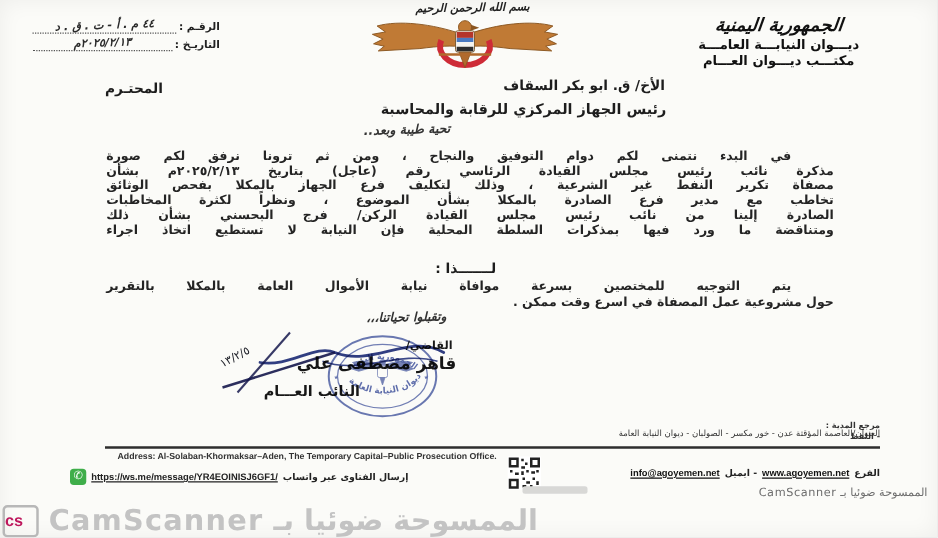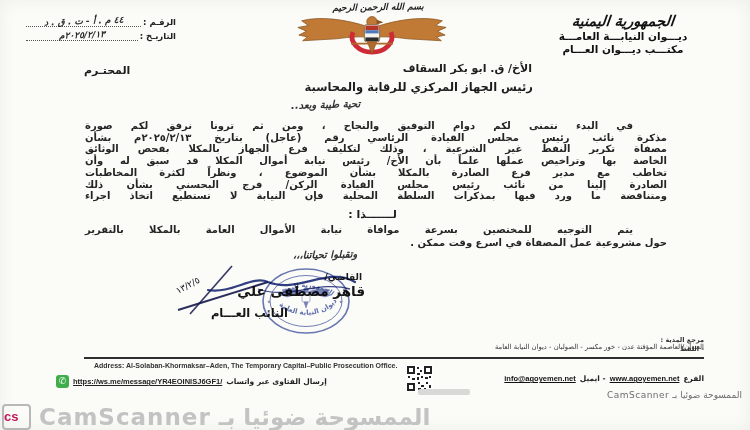--- a/index.html
+++ b/index.html
@@ -126,21 +126,20 @@
 
   <div class="abs to-line rtl">الأخ/ ق. ابو بكر السقاف</div>
   <div class="abs honorific rtl">المحتـرم</div>
   <div class="abs to-title rtl">رئيس الجهاز المركزي للرقابة والمحاسبة</div>
   <div class="abs salutation rtl">تحية طيبة وبعد..</div>
 
   <div class="abs body-block rtl">
     <div class="jline first">في البدء نتمنى لكم دوام التوفيق والنجاح ، ومن ثم ترونا نرفق لكم صورة</div>
     <div class="jline">مذكرة نائب رئيس مجلس القيادة الرئاسي رقم (عاجل) بتاريخ ٢٠٢٥/٢/١٣م بشأن</div>
     <div class="jline">مصفاة تكرير النفط غير الشرعية ، وذلك لتكليف فرع الجهاز بالمكلا بفحص الوثائق</div>
-    <div class="jline">الخاصة بها وتراخيص عملها علماً بأن الأخ/ رئيس نيابة أموال المكلا قد سبق له وأن</div>
     <div class="jline">تخاطب مع مدير فرع الصادرة بالمكلا بشأن الموضوع ، ونظراً لكثرة المخاطبات</div>
     <div class="jline">الصادرة إلينا من نائب رئيس مجلس القيادة الركن/ فرج البحسني بشأن ذلك</div>
     <div class="jline">ومتناقضة ما ورد فيها بمذكرات السلطة المحلية فإن النيابة لا تستطيع اتخاذ اجراء</div>
   </div>
 
   <div class="abs therefore rtl">لـــــــذا :</div>
 
   <div class="abs directive rtl">
     <div class="jline first">يتم التوجيه للمختصين بسرعة موافاة نيابة الأموال العامة بالمكلا بالتقرير</div>
     <div class="jline last">حول مشروعية عمل المصفاة في اسرع وقت ممكن .</div>

